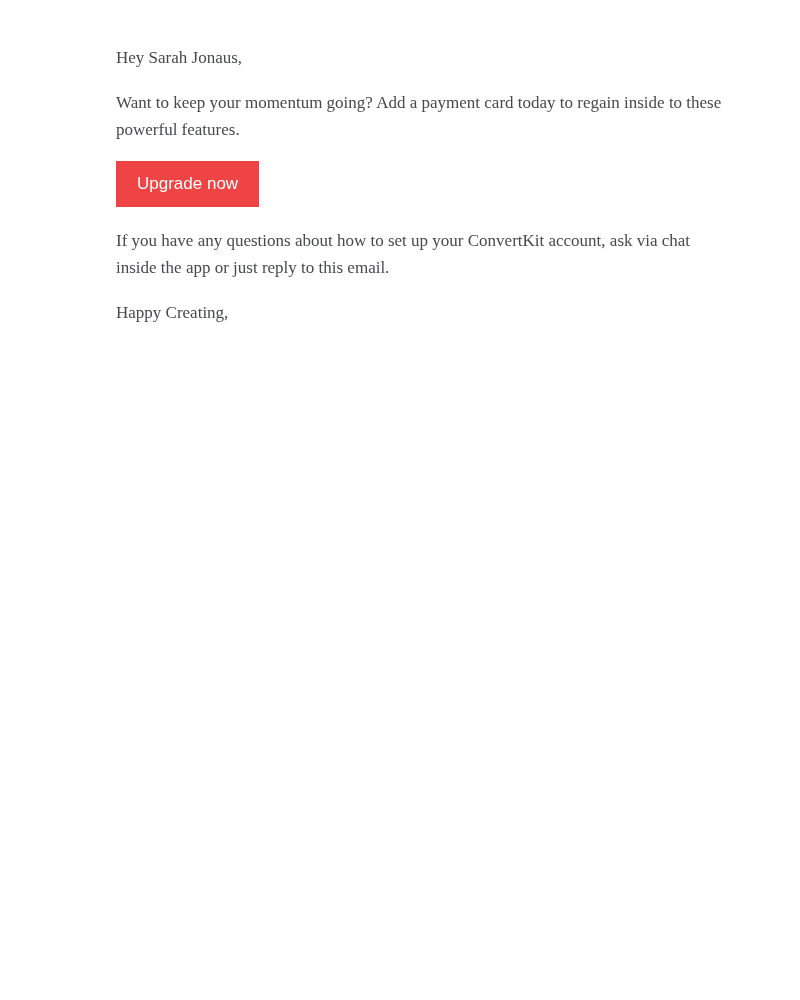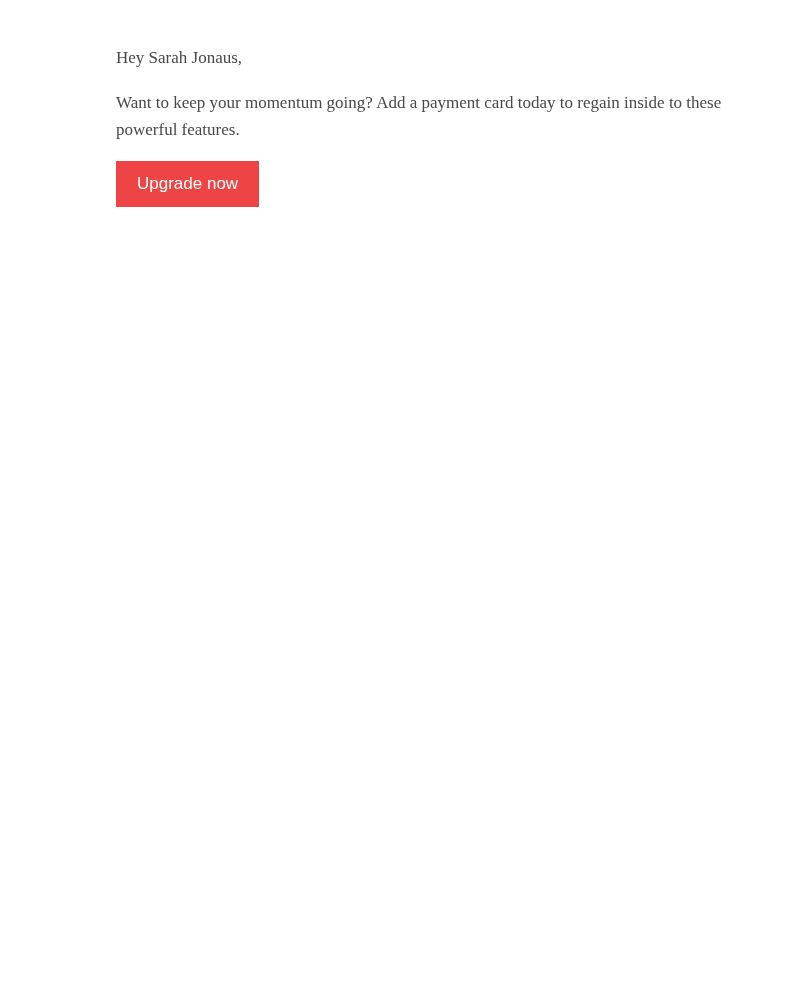--- a/index.html
+++ b/index.html
@@ -48,16 +48,18 @@
 
   <p>Hey Sarah Jonaus,</p>
 
 
   <p>Want to keep your momentum going? Add a payment card today to regain inside to these powerful features.</p>
 
   <div class="cta-wrap">
     <a href="#" class="cta-button">Upgrade now</a>
   </div>
 
+  <p>If you have any questions about how to set up your ConvertKit account, ask via chat inside the app or just reply to this email.</p>
 
+  <p>Happy Creating,</p>
 
 
 </div>
 
 </body></html>

